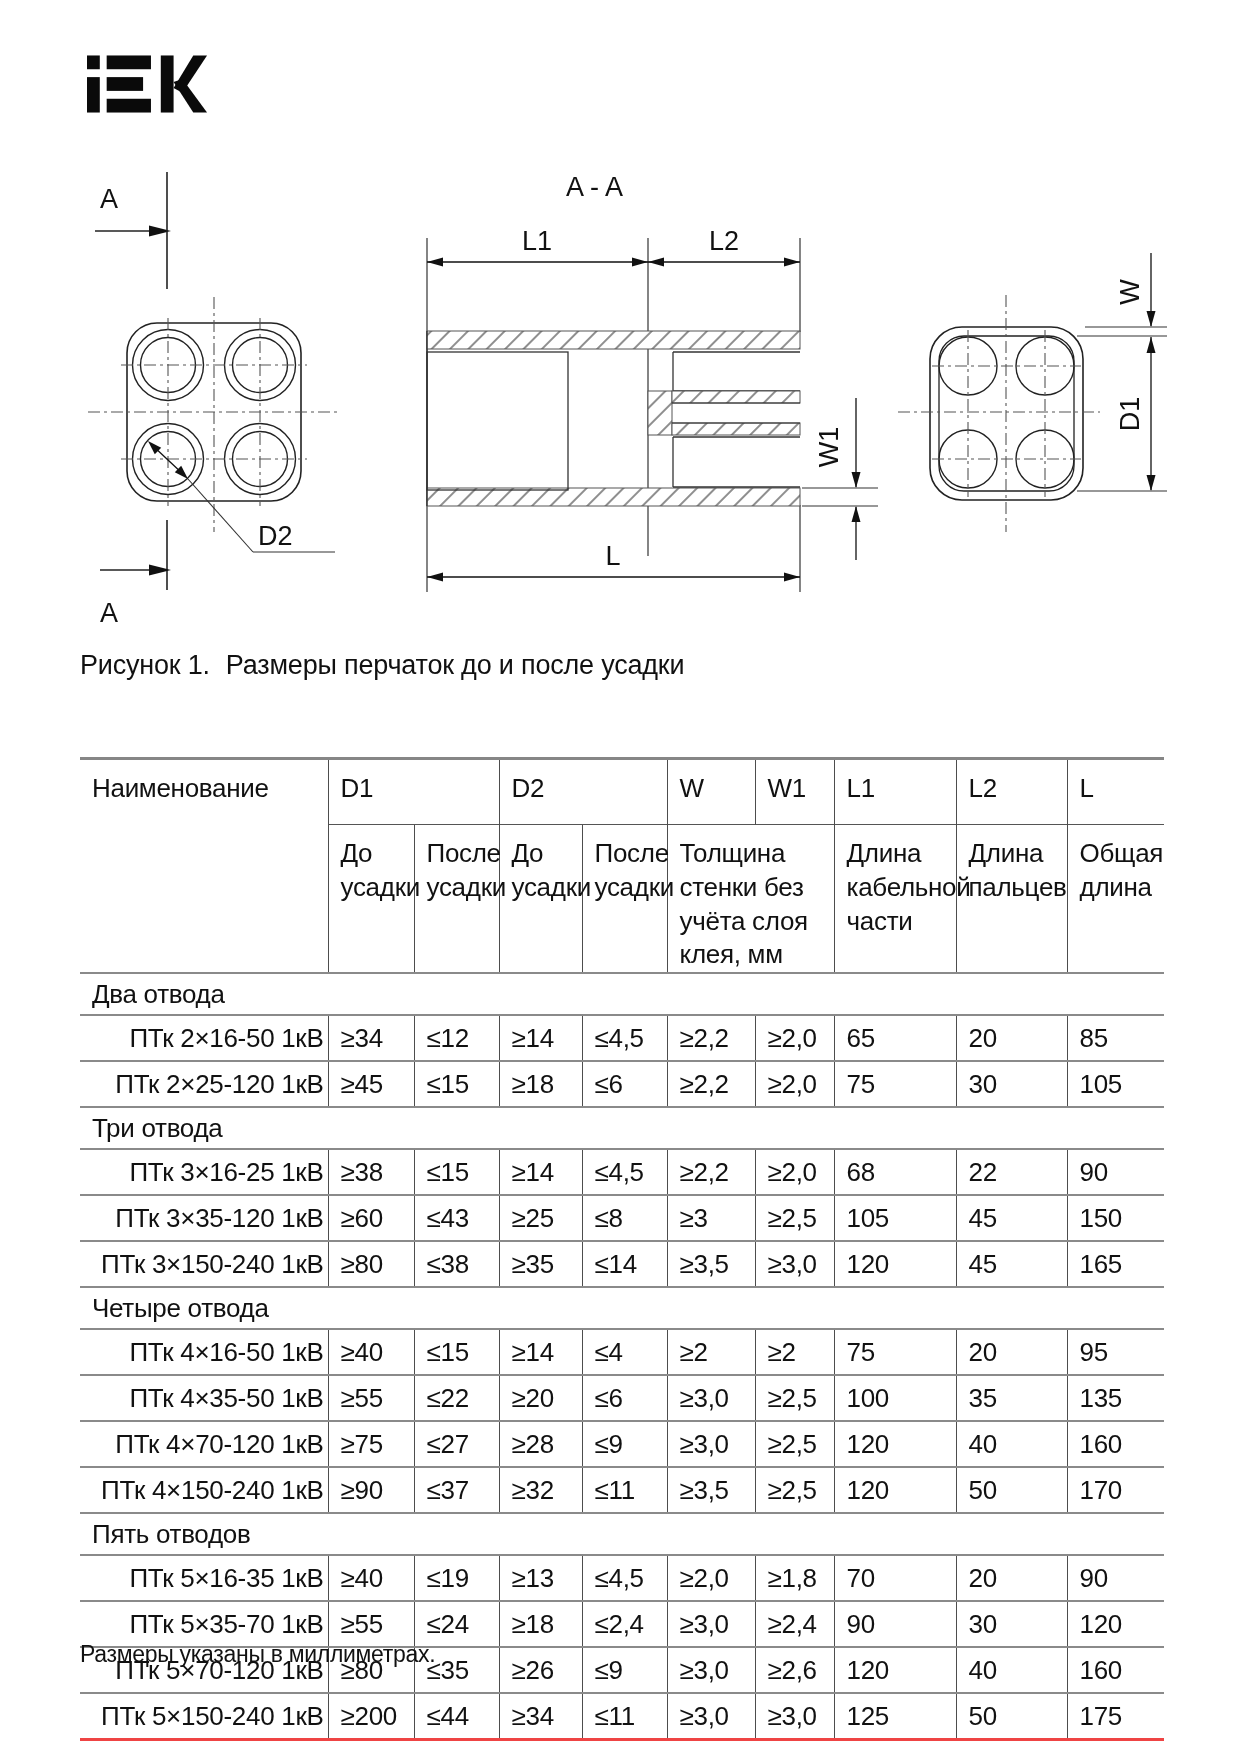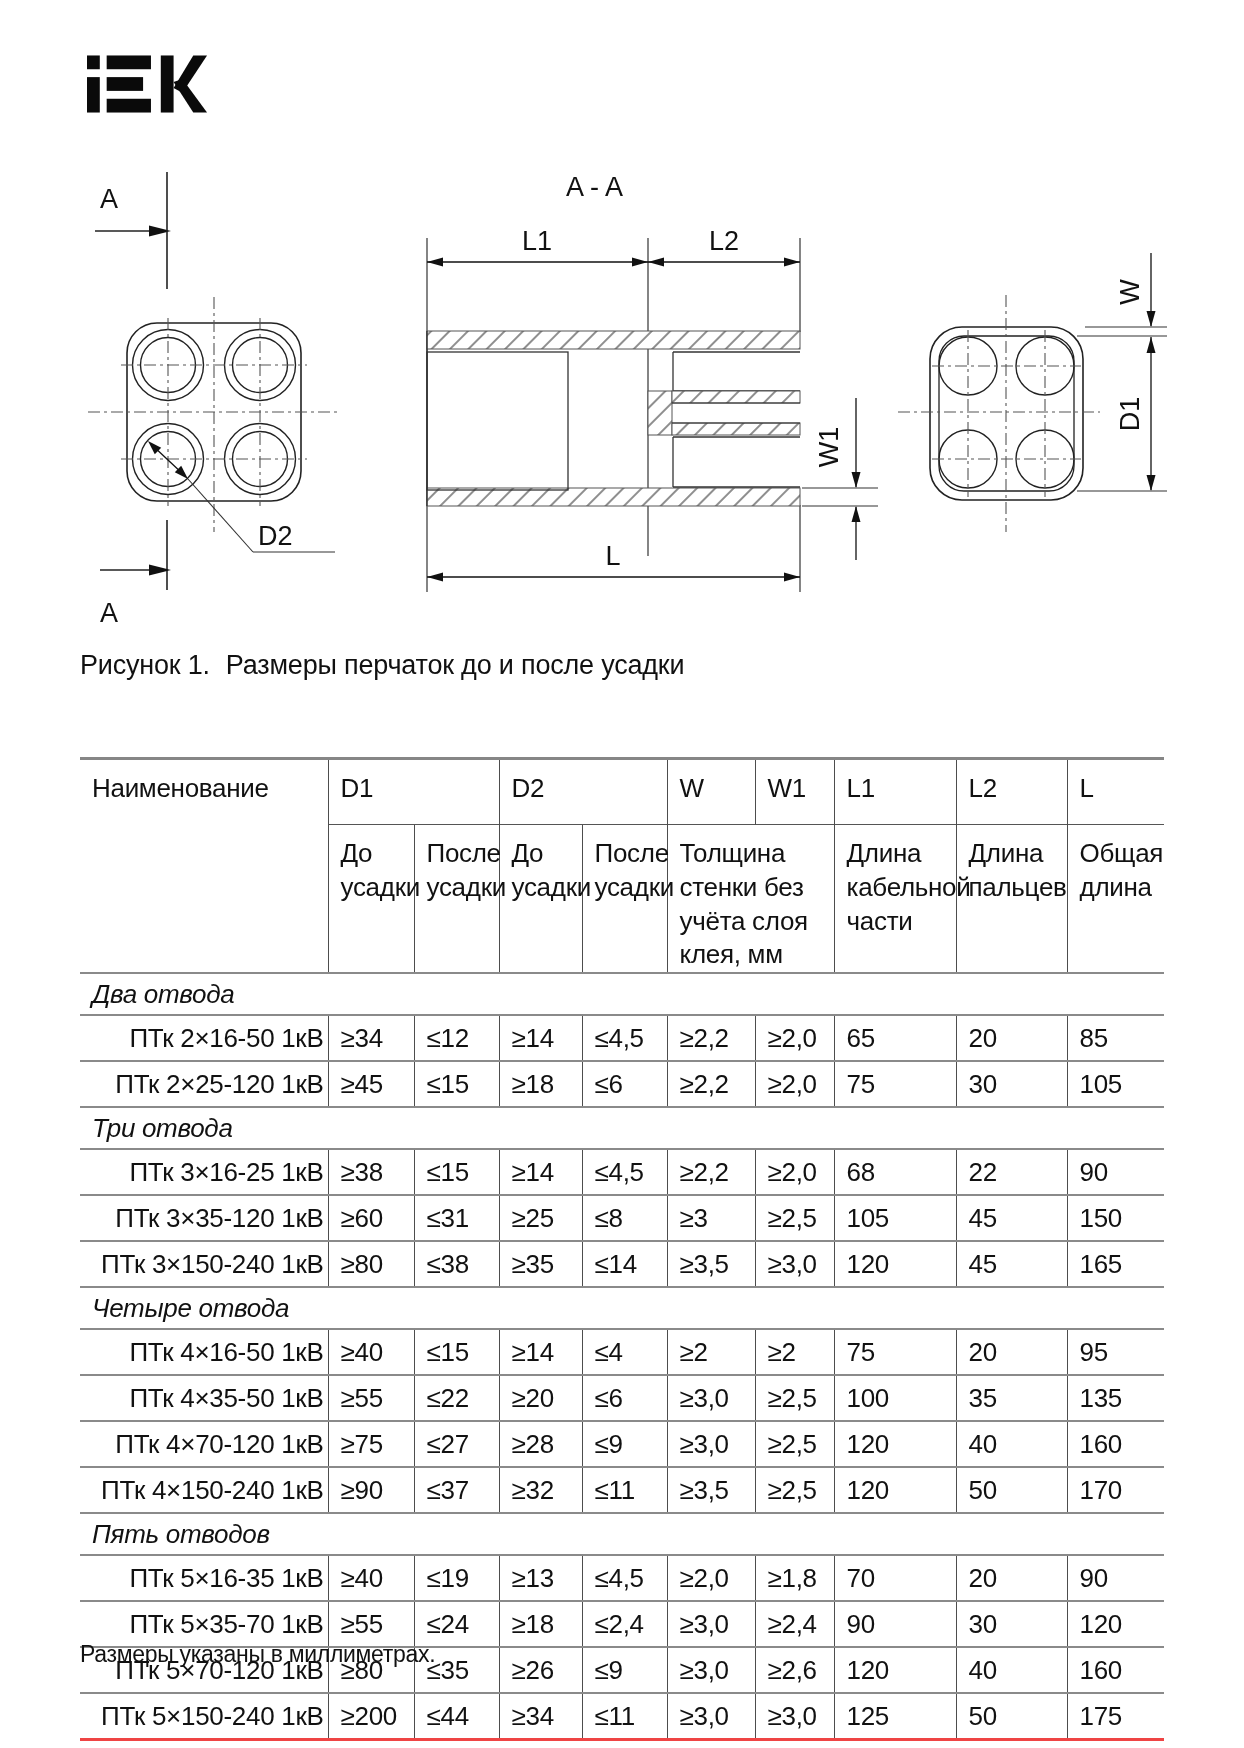--- a/index.html
+++ b/index.html
@@ -22,21 +22,21 @@
   .dim-table th,.dim-table td{
     font-weight:normal;text-align:left;vertical-align:middle;
     padding:0 4px 0 12px;border-top:2px solid #8a8a8a;
   }
   .dim-table thead th{vertical-align:top;padding-top:12px;line-height:1.3;}
   .dim-table tr.hr1 th{height:52px;border-top:none;}
   .dim-table tr.hr2 th{height:78px;border-top:1.5px solid #555;}
   .dim-table th.bl,.dim-table td.bl{border-left:1.5px solid #4d4d4d;}
   .dim-table td.val-cell{border-left:1.5px solid #4d4d4d;height:44px;}
   .dim-table td.name-cell{height:44px;text-align:right;}
-  .dim-table tr.group-row td{height:40px;border-left:none;font-style:italic;}
+  .dim-table tr.group-row td{height:40px;border-left:none;}
   .footnote{position:absolute;left:80px;top:1641px;font-size:23px;letter-spacing:-0.3px;}
 </style>
 </head>
 <body>
 
 <div class="page">
 
   <svg class="logo-svg" width="122" height="58" viewBox="0 0 124 58" aria-hidden="true">
     <g fill="#0a0a0a">
       <rect x="0" y="0" width="13" height="14"></rect>
@@ -281,21 +281,21 @@
           <td class="val-cell">≤4,5</td>
           <td class="val-cell">≥2,2</td>
           <td class="val-cell">≥2,0</td>
           <td class="val-cell">68</td>
           <td class="val-cell">22</td>
           <td class="val-cell">90</td>
         </tr>
         <tr>
           <td class="name-cell">ПТк 3×35-120 1кВ</td>
           <td class="val-cell">≥60</td>
-          <td class="val-cell">≤31</td>
+          <td class="val-cell">≤43</td>
           <td class="val-cell">≥25</td>
           <td class="val-cell">≤8</td>
           <td class="val-cell">≥3</td>
           <td class="val-cell">≥2,5</td>
           <td class="val-cell">105</td>
           <td class="val-cell">45</td>
           <td class="val-cell">150</td>
         </tr>
         <tr>
           <td class="name-cell">ПТк 3×150-240 1кВ</td>

